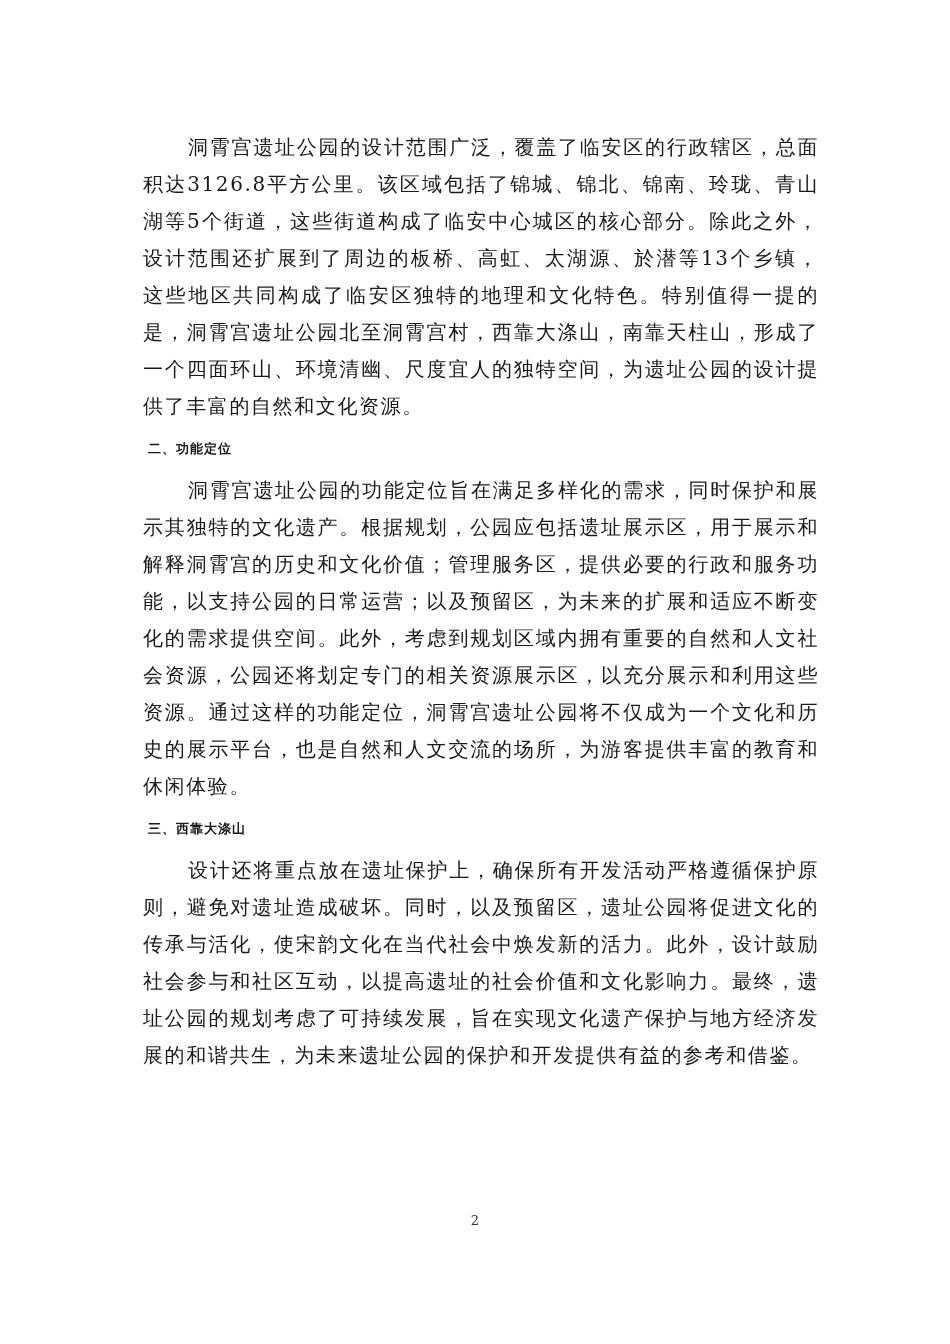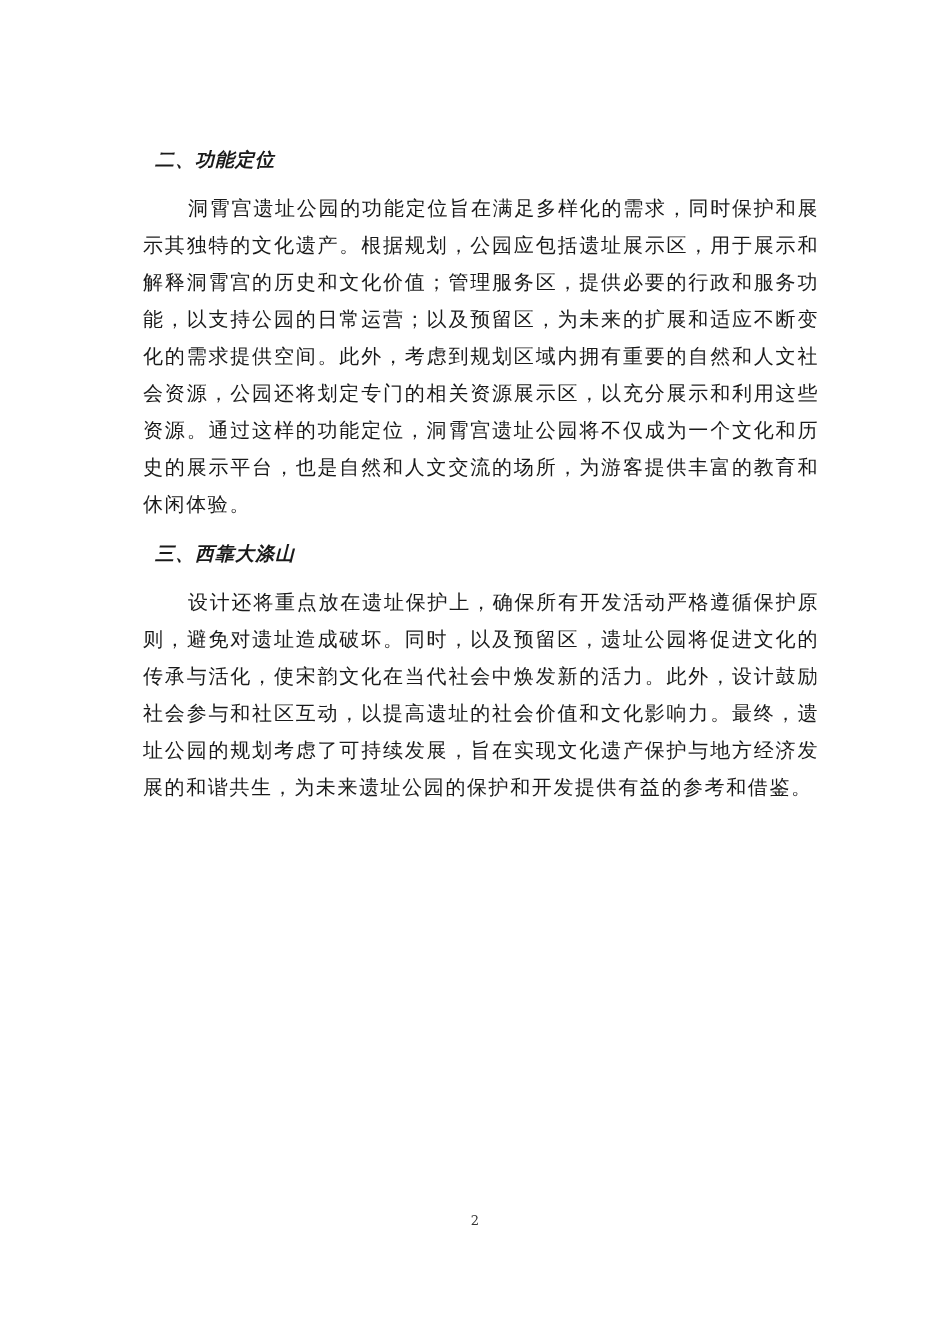--- a/index.html
+++ b/index.html
@@ -11,32 +11,33 @@
   .page { position: absolute; left: 0; top: 0; width: 950px; height: 1344px; background: #fff; }
   .content {
     position: absolute; left: 143px; top: 129px; width: 676px;
   }
   .para {
     margin: 0; font-size: 20px; line-height: 37px;
     text-indent: 45px; text-align: justify; letter-spacing: 1.6px;
     word-break: break-all;
   }
   .heading {
-    margin: 12px; font-family: "DejaVu Sans", "Liberation Sans", sans-serif;
-    font-weight: bold; font-size: 19px; line-height: 37px; letter-spacing: 1px; font-style: italic;
+    margin: 5px; font-family: "DejaVu Sans", "Liberation Sans", sans-serif;
+    font-weight: bold; font-size: 13px; line-height: 37px; letter-spacing: 1px;
   }
   .page-number {
     position: absolute; left: 0; width: 950px; top: 1213px; text-align: center;
     font-size: 13px; color: #333;
   }
 </style>
 </head>
 <body>
 
 <div class="page">
   <div class="content">
+    <p class="para">洞霄宫遗址公园的设计范围广泛，覆盖了临安区的行政辖区，总面积达3126.8平方公里。该区域包括了锦城、锦北、锦南、玲珑、青山湖等5个街道，这些街道构成了临安中心城区的核心部分。除此之外，设计范围还扩展到了周边的板桥、高虹、太湖源、於潜等13个乡镇，这些地区共同构成了临安区独特的地理和文化特色。特别值得一提的是，洞霄宫遗址公园北至洞霄宫村，西靠大涤山，南靠天柱山，形成了一个四面环山、环境清幽、尺度宜人的独特空间，为遗址公园的设计提供了丰富的自然和文化资源。</p>
     <h2 class="heading">二、功能定位</h2>
     <p class="para">洞霄宫遗址公园的功能定位旨在满足多样化的需求，同时保护和展示其独特的文化遗产。根据规划，公园应包括遗址展示区，用于展示和解释洞霄宫的历史和文化价值；管理服务区，提供必要的行政和服务功能，以支持公园的日常运营；以及预留区，为未来的扩展和适应不断变化的需求提供空间。此外，考虑到规划区域内拥有重要的自然和人文社会资源，公园还将划定专门的相关资源展示区，以充分展示和利用这些资源。通过这样的功能定位，洞霄宫遗址公园将不仅成为一个文化和历史的展示平台，也是自然和人文交流的场所，为游客提供丰富的教育和休闲体验。</p>
     <h2 class="heading">三、西靠大涤山</h2>
     <p class="para">设计还将重点放在遗址保护上，确保所有开发活动严格遵循保护原则，避免对遗址造成破坏。同时，以及预留区，遗址公园将促进文化的传承与活化，使宋韵文化在当代社会中焕发新的活力。此外，设计鼓励社会参与和社区互动，以提高遗址的社会价值和文化影响力。最终，遗址公园的规划考虑了可持续发展，旨在实现文化遗产保护与地方经济发展的和谐共生，为未来遗址公园的保护和开发提供有益的参考和借鉴。</p>
   </div>
   <div class="page-number">2</div>
 </div>
 
 </body></html>

